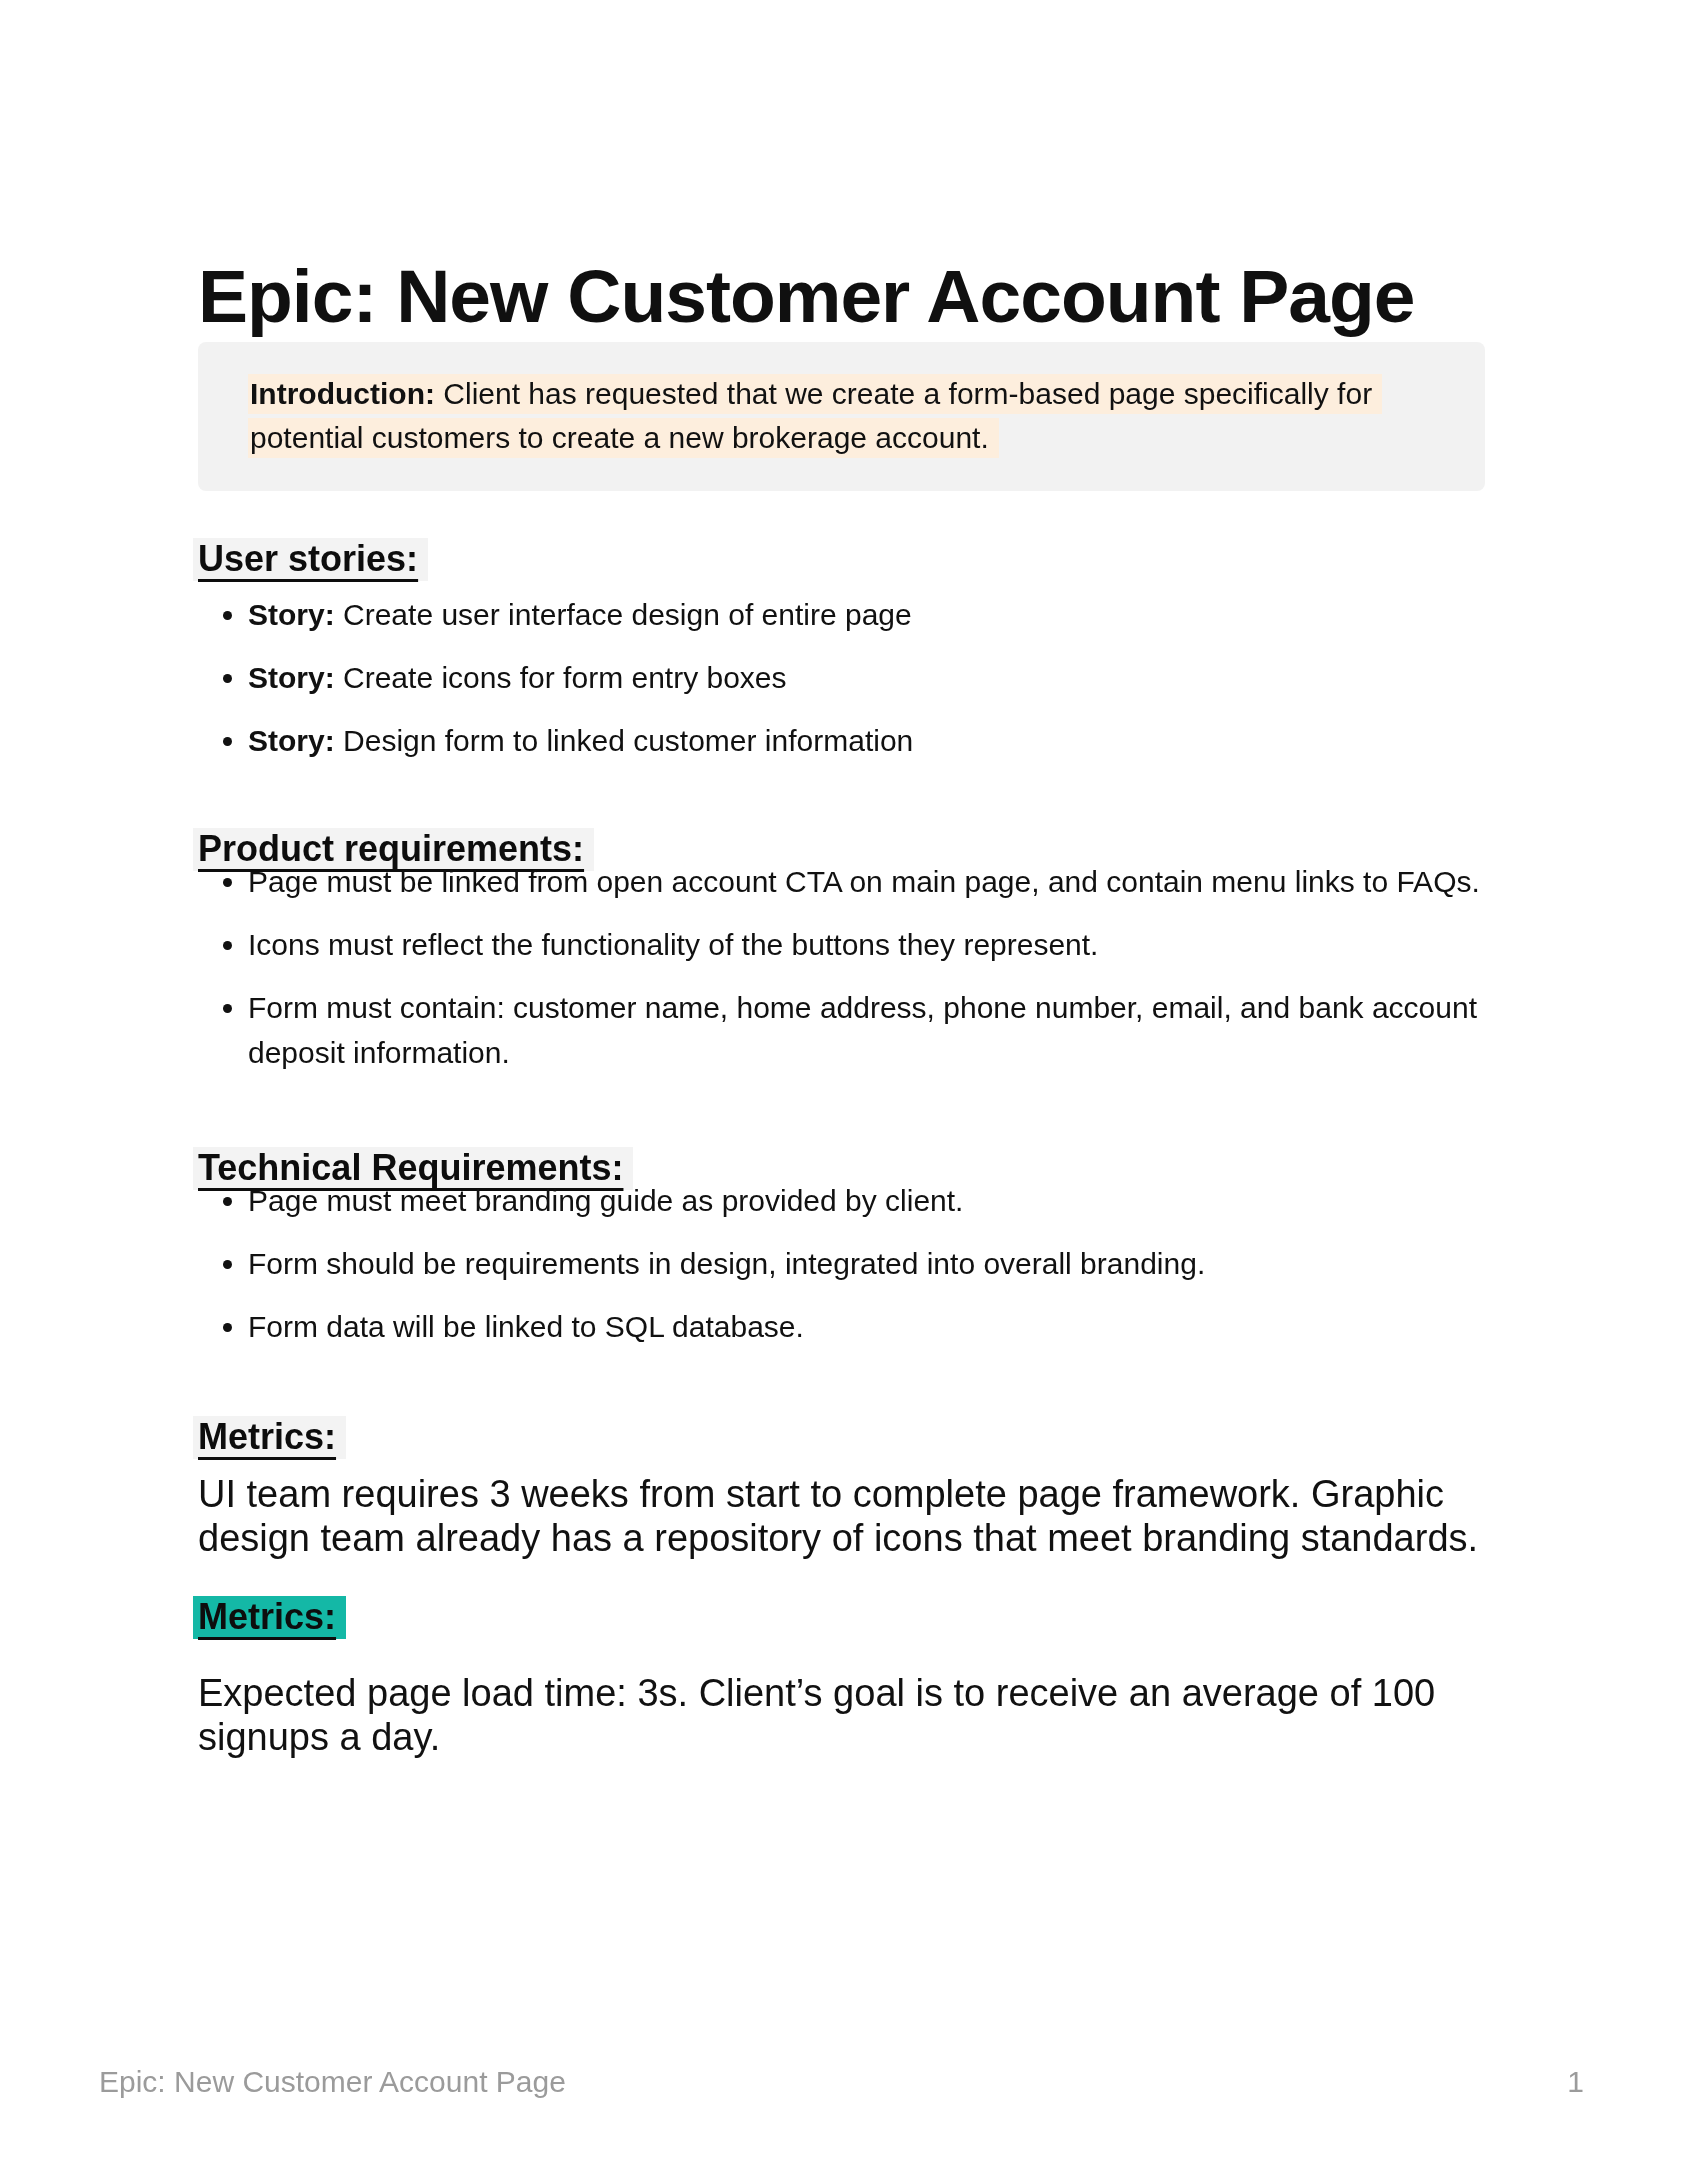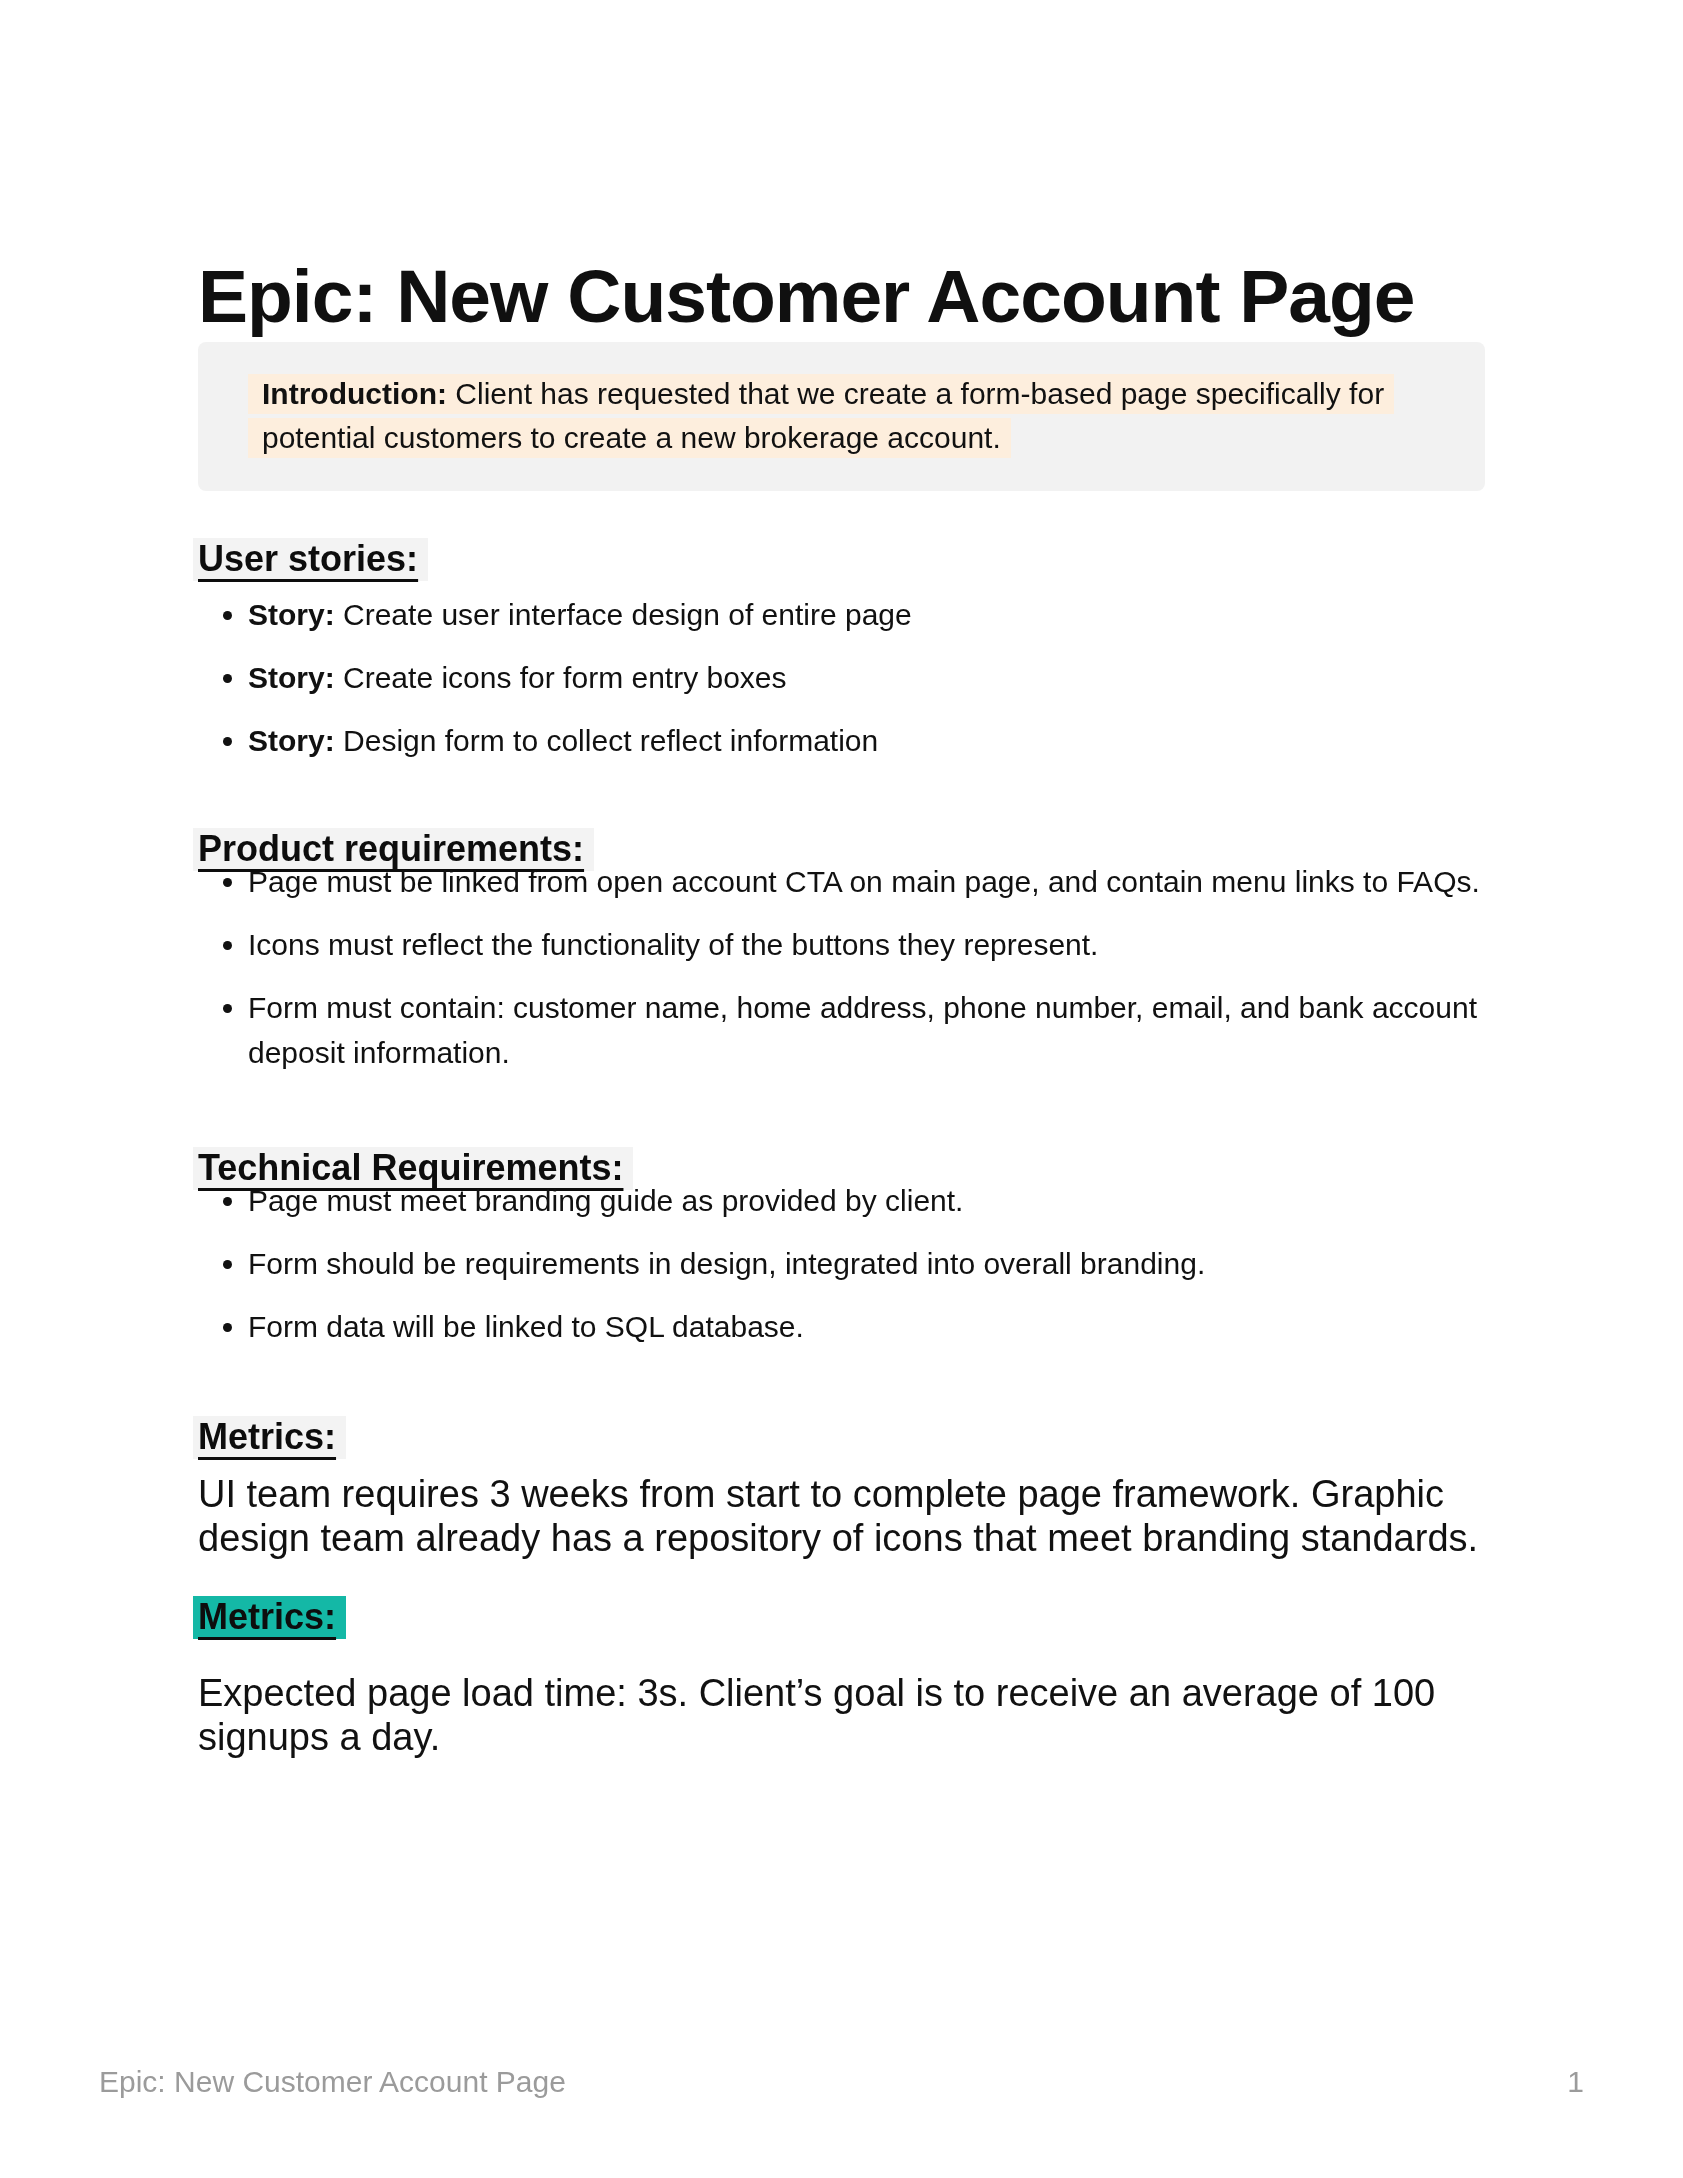--- a/index.html
+++ b/index.html
@@ -18,21 +18,21 @@
   }
   .intro-box{
     position:absolute;left:198px;top:342px;
     width:1287px;height:149px;box-sizing:border-box;
     background:#f2f2f2;border-radius:8px;
     padding:30px 50px 0 50px;
   }
   .intro-line{font-size:30px;line-height:44px;white-space:nowrap;}
   .intro-line mark{
     background:#fdeedd;color:#111111;
-    padding:3px 10px 4px 14px;
+    padding:3px 10px 4px 2px;
   }
   .sec-heading{
     position:absolute;left:198px;
     display:inline-block;
     font-size:36px;font-weight:bold;line-height:40px;
     padding:1px 10px 2px 5px;margin-left:-5px;
     text-decoration:underline;
     text-decoration-thickness:3px;
     text-underline-offset:8px;
     white-space:nowrap;color:#0d0d0d;
@@ -82,21 +82,21 @@
 
   <div class="intro-box">
     <div class="intro-line"><mark><b>Introduction:</b> <span>Client has requested that we create a form-based page specifically for</span></mark></div>
     <div class="intro-line"><mark><span>potential customers to create a new brokerage account.</span></mark></div>
   </div>
 
   <h2 id="h-user-stories" class="sec-heading hl-gray">User stories:</h2>
   <ul id="list-user-stories" class="doc-list">
     <li><b>Story:</b> <span>Create user interface design of entire page</span></li>
     <li><b>Story:</b> <span>Create icons for form entry boxes</span></li>
-    <li><b>Story:</b> <span>Design form to collect reflect information</span></li>
+    <li><b>Story:</b> <span>Design form to linked customer information</span></li>
   </ul>
 
   <h2 id="h-product-req" class="sec-heading hl-gray">Product requirements:</h2>
   <ul id="list-product-req" class="doc-list">
     <li>Page must be linked from open account CTA on main page, and contain menu links to FAQs.</li>
     <li>Icons must reflect the functionality of the buttons they represent.</li>
     <li>Form must contain: customer name, home address, phone number, email, and bank account deposit information.</li>
   </ul>
 
   <h2 id="h-tech-req" class="sec-heading hl-gray">Technical Requirements:</h2>

